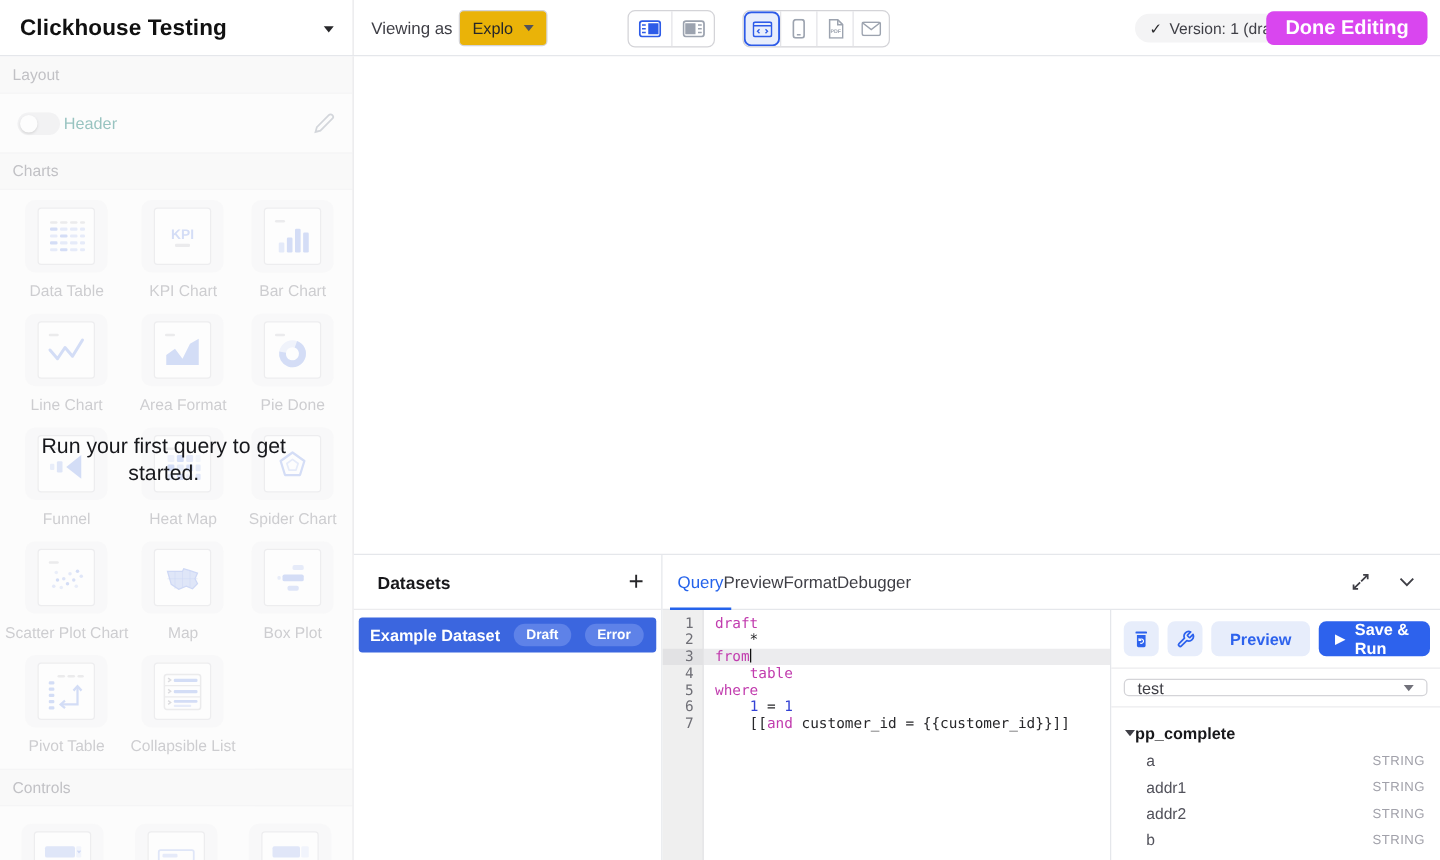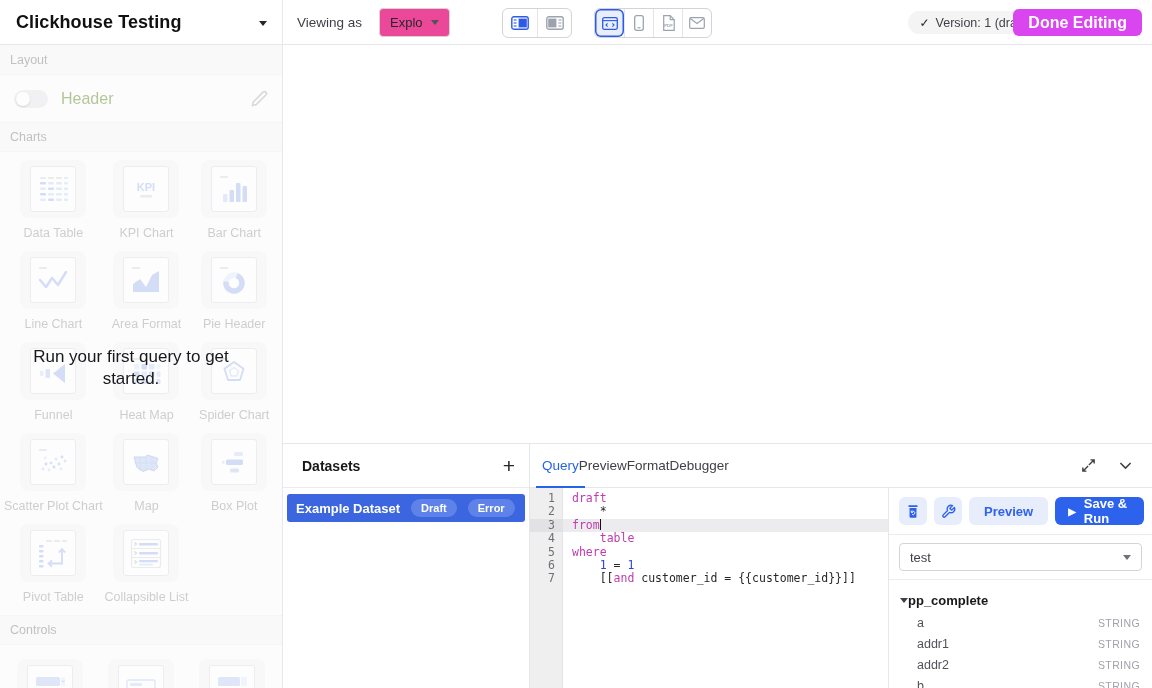--- a/index.html
+++ b/index.html
@@ -13,22 +13,22 @@
   .tb-title { position:absolute; left:16px; top:0; height:45px; display:flex; align-items:center;
               font-size:18px; font-weight:700; color:#111; letter-spacing:.1px; }
   .tb-title-caret { position:absolute; left:259px; top:21px; }
   .tb-sep { position:absolute; left:282px; top:0; width:1px; height:44px; background:#e8e8ea; }
   .caret { width:0; height:0; border-left:4.5px solid transparent; border-right:4.5px solid transparent;
            border-top:5.5px solid #27272a; display:inline-block; }
   .caret.sm { border-left-width:4px; border-right-width:4px; border-top-width:5px; border-top-color:#52525b; }
   .viewing-label { position:absolute; left:297px; top:0; height:45px; display:flex; align-items:center;
                    font-size:13.5px; color:#3f3f46; }
   .viewer-btn { position:absolute; left:367px; top:8px; height:29px; padding:13px 10px;
-                border:1px solid #d4d4d8; border-radius:4px; background:#ec4899;
-                display:flex; align-items:center; gap:8px; font-size:13px; color:#27272a;margin-left:12px; }
+                border:1px solid #d4d4d8; border-radius:4px; background:#eab308;
+                display:flex; align-items:center; gap:8px; font-size:13px; color:#27272a; }
   .seg { position:absolute; top:8px; display:flex; border:1px solid #d4d4d8; border-radius:6px;
          background:#fff; }
   .seg .cell { width:34px; height:28px; display:flex; align-items:center; justify-content:center;
                border-left:1px solid #e4e4e7; }
   .seg .cell:first-child { border-left:none; }
   .seg.devices { left:594px; }
   .seg.devices .cell { width:29px; }
   .seg .cell.sel { background:#e8eefc; box-shadow:inset 0 0 0 1.5px #2d5be8; border-radius:6px; }
   .seg.panels { left:502px; }
   .version-pill { position:absolute; right:112px; top:11px; height:23px; background:#f4f4f5;
@@ -42,21 +42,21 @@
   .sidebar { position:absolute; left:0; top:45px; width:283px; bottom:0; background:#fcfcfc;
              border-right:1px solid #e8e8ea; overflow:hidden; }
   .sidebar-content { opacity:.42; }
   .section-h { height:30px; background:#f5f5f6; border-top:1px solid #ececee; border-bottom:1px solid #ececee;
                display:flex; align-items:center; padding:0 10px; font-size:12.5px; color:#71717a; }
   .section-h:first-child { border-top:none; }
   .header-row { height:47px; display:flex; align-items:center; padding:0 14px; }
   .toggle { width:34px; height:18px; border-radius:9px; background:#e4e4e7; position:relative; flex-shrink:0; }
   .toggle::after { content:""; position:absolute; left:2px; top:2px; width:14px; height:14px;
                    border-radius:50%; background:#fff; box-shadow:0 1px 2px rgba(0,0,0,.3); }
-  .header-row .lbl { margin-left:13px; font-size:16px; color:#4d7c0f; }
+  .header-row .lbl { margin-left:3px; font-size:13px; color:#0f766e; }
   .header-row .edit { margin-left:auto; }
 
   .grid { display:grid; grid-template-columns:repeat(3,1fr); padding:8px 4px 0; }
   .tile { height:91px; display:flex; flex-direction:column; align-items:center; }
   .tile-frame { width:66px; height:58px; background:#f4f4f5; border-radius:8px;
                 display:flex; align-items:center; justify-content:center; }
   .tile-box { width:46px; height:46px; background:#fff; border:1px solid #d9d9de; border-radius:3px;
               display:flex; align-items:center; justify-content:center; }
   .tile-label { margin-top:8px; font-size:12.5px; color:#8e8e95; white-space:nowrap; }
   .grid.controls-grid { padding-top:14px; }
@@ -107,21 +107,21 @@
   .actions { display:flex; align-items:center; gap:7px; padding:9px 8px 9px 10px;
              border-bottom:1px solid #ececee; }
   .icon-btn { width:28px; height:28px; background:#E7EDFB; border-radius:6px;
               display:flex; align-items:center; justify-content:center; flex-shrink:0; }
   .preview-btn { background:#E7EDFB; color:#2D62ED; border-radius:6px; font-size:13px; font-weight:700;
                  height:28px; display:flex; align-items:center; padding:0 15px; }
   .run-btn { margin-left:auto; background:#2D62ED; color:#fff; border-radius:6px; font-size:13px;
              font-weight:700; height:28px; display:flex; align-items:center; gap:8px; padding:0 13px; }
   .run-btn .play { font-size:10px; }
   .select-row { padding:8px 10px; border-bottom:1px solid #ececee; }
-  .select-box { height:28px; border:1px solid #d4d4d8; border-radius:4px; background:#fff;
+  .select-box { height:14px; border:1px solid #d4d4d8; border-radius:4px; background:#fff;
                 display:flex; align-items:center; padding:0 10px; font-size:13px; color:#3f3f46; }
   .select-box .caret { margin-left:auto; border-top-color:#71717a; }
   .schema { flex:1; overflow:hidden; padding:8px 12px 0 11px; }
   .schema-head { display:flex; align-items:center; height:24px;
                  font-size:13px; font-weight:700; color:#18181b; }
   .schema-row { display:flex; align-items:center; height:21px; padding-left:17px; }
   .schema-name { font-size:12.5px; color:#52525b; }
   .schema-type { margin-left:auto; font-size:10.5px; color:#a1a1aa; letter-spacing:.4px; }
 
   svg { display:block; }
@@ -306,21 +306,21 @@
       <div class="tile">
         <div class="tile-frame">
             <div class="tile-box">
           <svg width="40" height="40" viewBox="0 0 40 40">
             <rect x="6" y="7" width="8" height="2" rx="1" fill="#d4d4d8"></rect>
             <circle cx="20" cy="23" r="8" fill="none" stroke="#dfe7fb" stroke-width="5.5"></circle>
             <circle cx="20" cy="23" r="8" fill="none" stroke="#9db3ee" stroke-width="5.5" stroke-dasharray="36 15" transform="rotate(-70 20 23)"></circle>
           </svg>
         </div>
           </div>
-        <div class="tile-label">Pie Header</div>
+        <div class="tile-label">Pie Done</div>
       </div>
 
       <div class="tile">
         <div class="tile-frame">
             <div class="tile-box">
           <svg width="40" height="40" viewBox="0 0 40 40">
             <rect x="6" y="7" width="8" height="2" rx="1" fill="#d4d4d8"></rect>
             <rect x="7" y="20" width="3.5" height="5" rx="1" fill="#9db3ee" opacity=".5"></rect>
             <rect x="12.5" y="18" width="4.5" height="9" rx="1" fill="#9db3ee" opacity=".75"></rect>
             <path d="M20,22.5 L32,13 L32,32 Z" fill="#9db3ee"></path>

